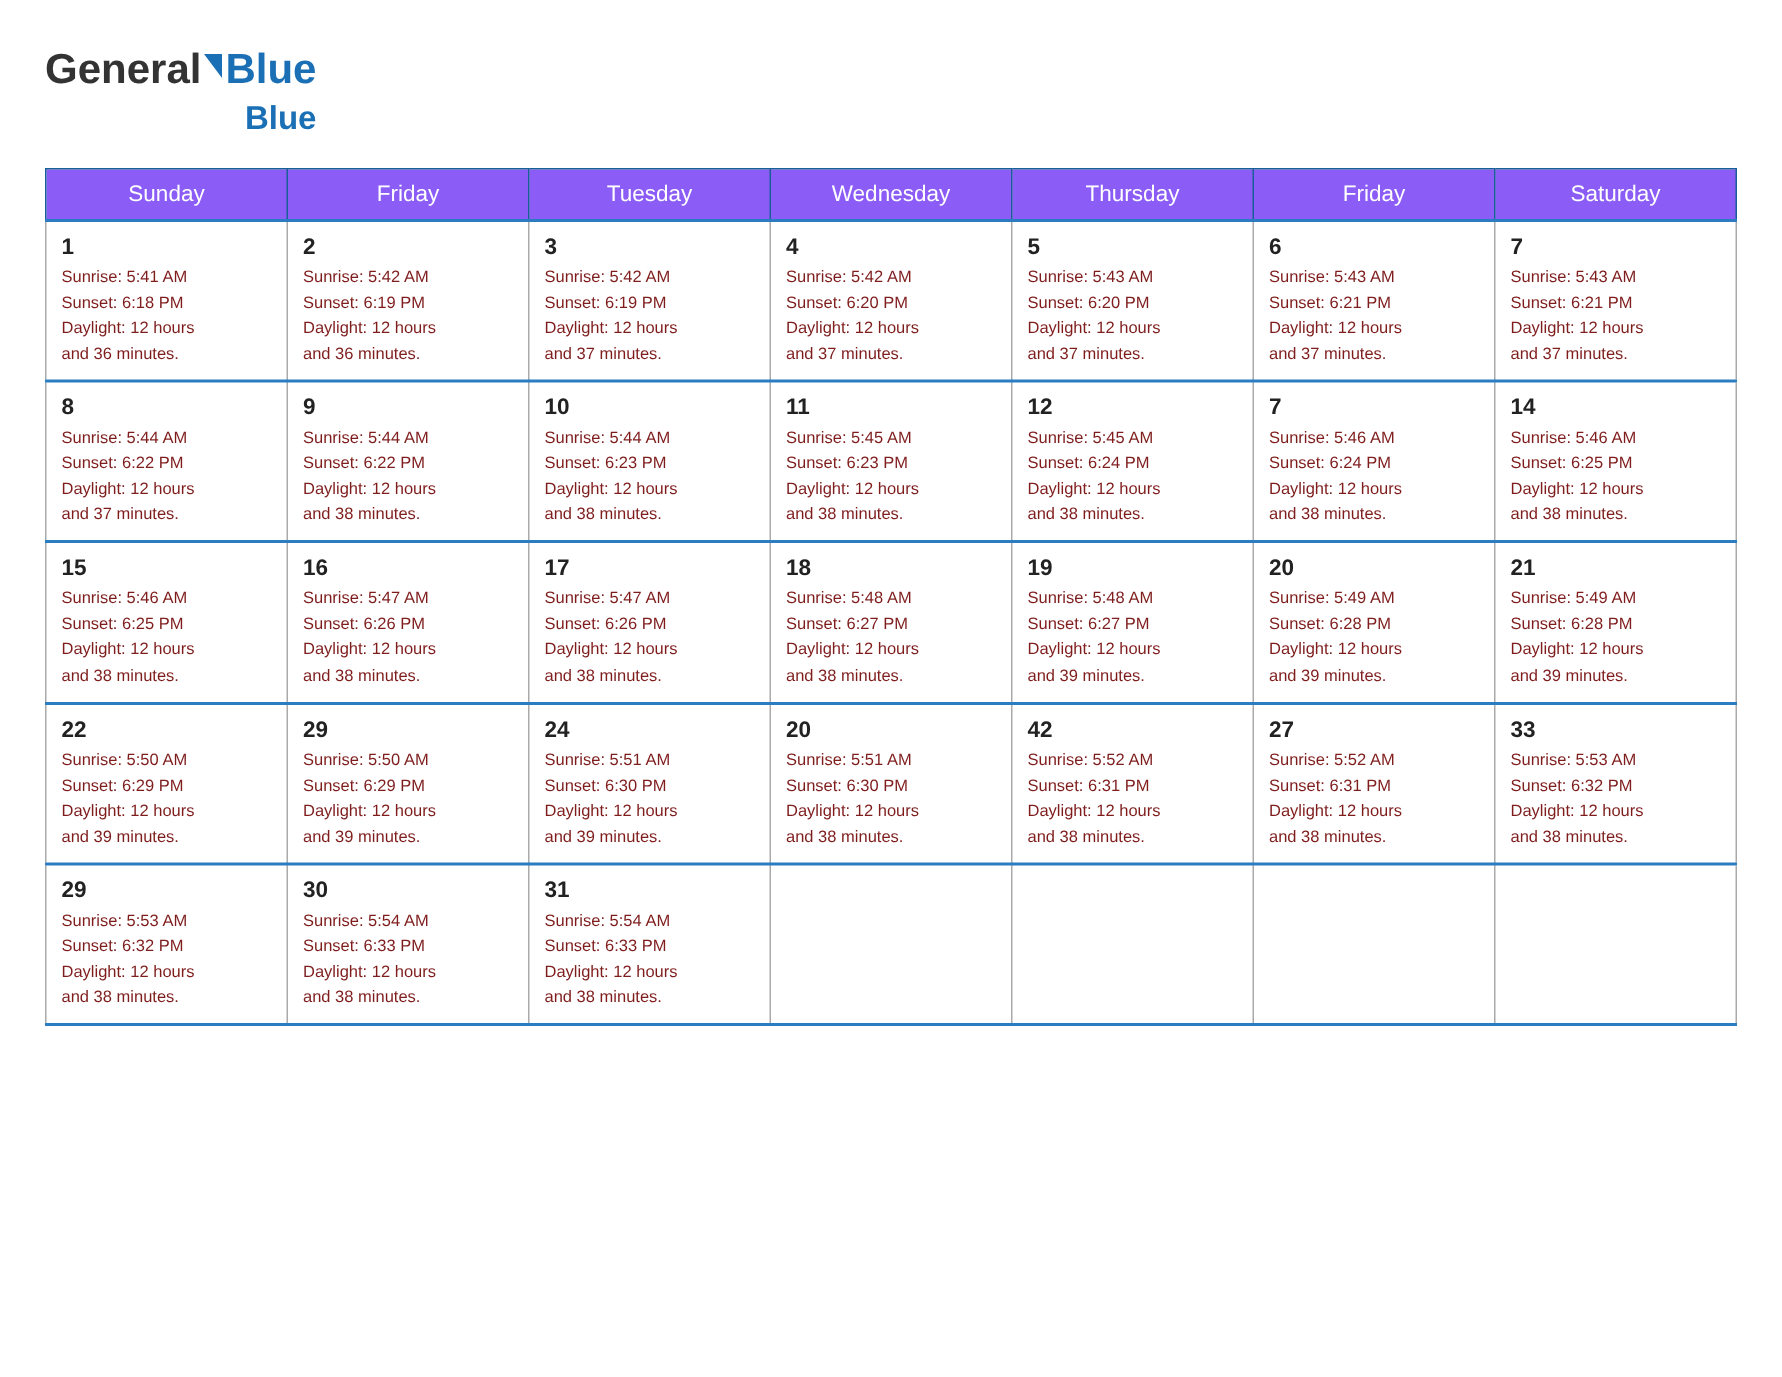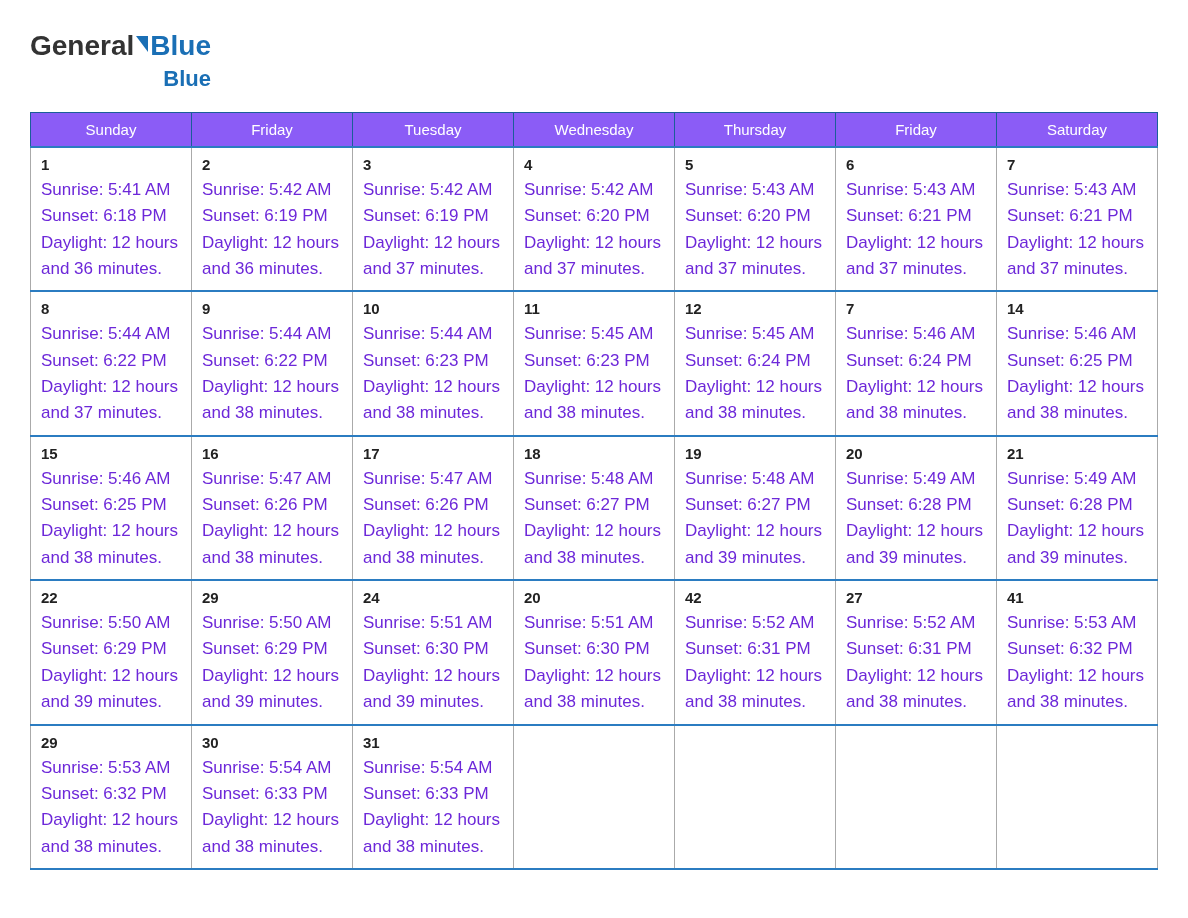--- a/index.html
+++ b/index.html
@@ -90,23 +90,23 @@
       background: #fff;
     }
     .day-number {
       font-size: 15px;
       font-weight: bold;
       display: block;
       margin-bottom: 4px;
       color: #222;
     }
     .day-info {
-      font-size: 17px;
+      font-size: 11px;
       line-height: 1.55;
-      color: #6d28d9;
+      color: #7f1d1d;
     }
     .calendar tr { border-bottom: 2px solid #2b7cc1; }
     .empty-cell { background: #fff; }
   </style>
 </head>
 <body>
 
 <div class="header">
   <div class="logo">
     <div class="logo-text">
@@ -379,21 +379,21 @@
         <td>
         <span class="day-number">27</span>
         <div class="day-info">
           Sunrise: 5:52 AM<br>
           Sunset: 6:31 PM<br>
           Daylight: 12 hours<br>
           and 38 minutes.
         </div>
       </td>
         <td>
-        <span class="day-number">41</span>
+        <span class="day-number">33</span>
         <div class="day-info">
           Sunrise: 5:53 AM<br>
           Sunset: 6:32 PM<br>
           Daylight: 12 hours<br>
           and 38 minutes.
         </div>
       </td>
       </tr>
       <tr>
         <td>

